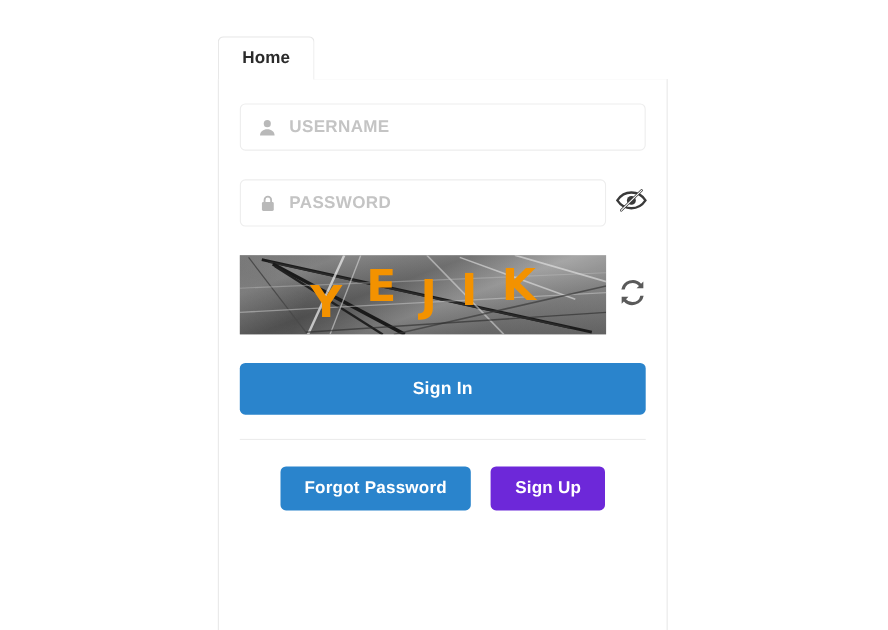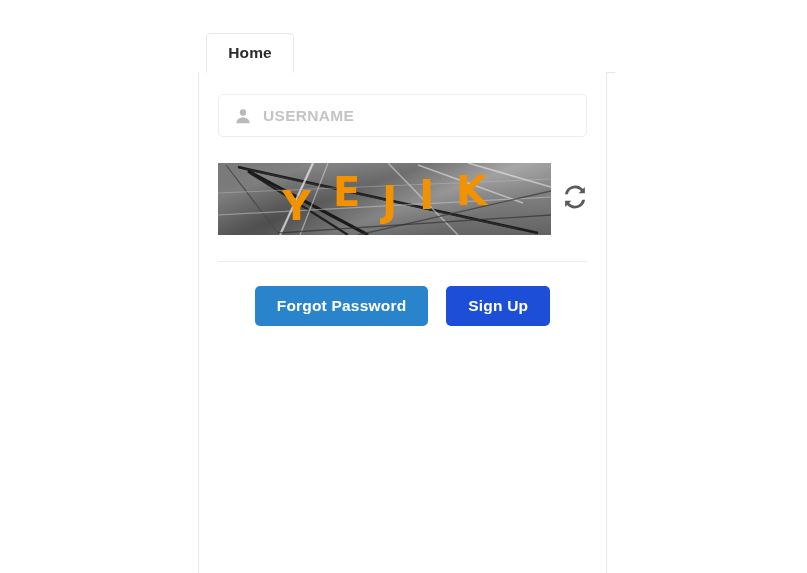--- a/index.html
+++ b/index.html
@@ -15,21 +15,21 @@
   .page {
     position: relative;
     width: 807px;
     height: 573px;
     background: #ffffff;
   }
 
   
   .tab-strip {
     position: absolute;
-    left: 206px;
+    left: 198px;
     top: 33px;
     width: 409px;
     height: 40px;
     display: flex;
     align-items: flex-end;
     justify-content: center;
   }
 
   .tab-item {
     width: 88px;
@@ -234,21 +234,21 @@
     color: #ffffff;
     font-family: "Liberation Sans", sans-serif;
     font-size: 15.5px;
     font-weight: bold;
     letter-spacing: 0.2px;
     cursor: pointer;
     padding: 0 22px;
   }
 
   .footer-btn.blue { background: #2a84cc; }
-  .footer-btn.green { background: #1d4ed8; }
+  .footer-btn.green { background: #6d28d9; }
 </style>
 </head>
 <body>
 
 <div class="page">
 
   <div class="tab-strip">
     <div class="tab-item">
       <span class="tab-label">Home</span>
     </div>
@@ -263,20 +263,41 @@
           <span class="field-icon">
             <svg width="18" height="18" viewBox="0 0 24 24" fill="#b9b9b9">
               <circle cx="12" cy="7.2" r="4.3"></circle>
               <path d="M3.2 21.5c0-4.6 3.9-7.4 8.8-7.4s8.8 2.8 8.8 7.4z"></path>
             </svg>
           </span>
           <span class="placeholder-text">USERNAME</span>
         </div>
       </div>
 
+      <div class="field-row">
+        <div class="input-box with-toggle">
+          <span class="field-icon">
+            <svg width="17" height="18" viewBox="0 0 24 24" fill="#b9b9b9">
+              <path d="M6.6 10.2V7.4a5.4 5.4 0 0 1 10.8 0v2.8h-2.4V7.4a3 3 0 0 0-6 0v2.8z"></path>
+              <rect x="4.4" y="10.2" width="15.2" height="11.4" rx="1.8"></rect>
+            </svg>
+          </span>
+          <span class="placeholder-text">PASSWORD</span>
+        </div>
+        <div class="toggle-btn">
+          <span>
+            <svg width="30" height="26" viewBox="0 0 34 28">
+              <path d="M2.5 14.2C6 8.9 11.2 6.1 17 6.1s11 2.8 14.5 8.1C28 19.5 22.8 22.3 17 22.3S6 19.5 2.5 14.2z" fill="none" stroke="#3a3a3a" stroke-width="2.4"></path>
+              <circle cx="17" cy="14.2" r="4.6" fill="#3a3a3a"></circle>
+              <line x1="6.5" y1="24.5" x2="27.5" y2="3.8" stroke="#3a3a3a" stroke-width="2.6" stroke-linecap="round"></line>
+              <line x1="6.5" y1="24.5" x2="27.5" y2="3.8" stroke="#ffffff" stroke-width="1.1" stroke-linecap="round"></line>
+            </svg>
+          </span>
+        </div>
+      </div>
 
       <div class="captcha-row">
         <div class="captcha-image">
           <div class="noise"></div>
           <svg class="lines" viewBox="0 0 333 72" preserveAspectRatio="none">
             <line x1="20" y1="4" x2="320" y2="70" stroke="#1c1c1c" stroke-width="2.6"></line>
             <line x1="26" y1="6" x2="300" y2="66" stroke="#2a2a2a" stroke-width="1.6"></line>
             <line x1="30" y1="8" x2="150" y2="72" stroke="#1a1a1a" stroke-width="3.2"></line>
             <line x1="32" y1="10" x2="130" y2="72" stroke="#202020" stroke-width="2.2"></line>
             <line x1="8" y1="2" x2="60" y2="70" stroke="#4a4a4a" stroke-width="1.1"></line>
@@ -302,20 +323,21 @@
           <span>
             <svg width="28" height="28" viewBox="0 0 24 24" fill="#5a5a5a">
               <path d="M12 4.6c2.0 0 3.8.85 5.05 2.2l-1.9 1.9h5.3V3.4l-1.75 1.75A9 9 0 0 0 3.3 9.6h2.6A6.4 6.4 0 0 1 12 4.6z"></path>
               <path d="M12 19.4a6.4 6.4 0 0 1-5.05-2.2l1.9-1.9H3.55v5.3l1.75-1.75A9 9 0 0 0 20.7 14.4h-2.6A6.4 6.4 0 0 1 12 19.4z"></path>
             </svg>
           </span>
         </div>
       </div>
 
 
+      <button class="primary-btn">Sign In</button>
 
       <div class="divider"></div>
 
       <div class="footer-row">
         <button class="footer-btn blue">Forgot Password</button>
         <button class="footer-btn green">Sign Up</button>
       </div>
 
     </div>
   </div>

